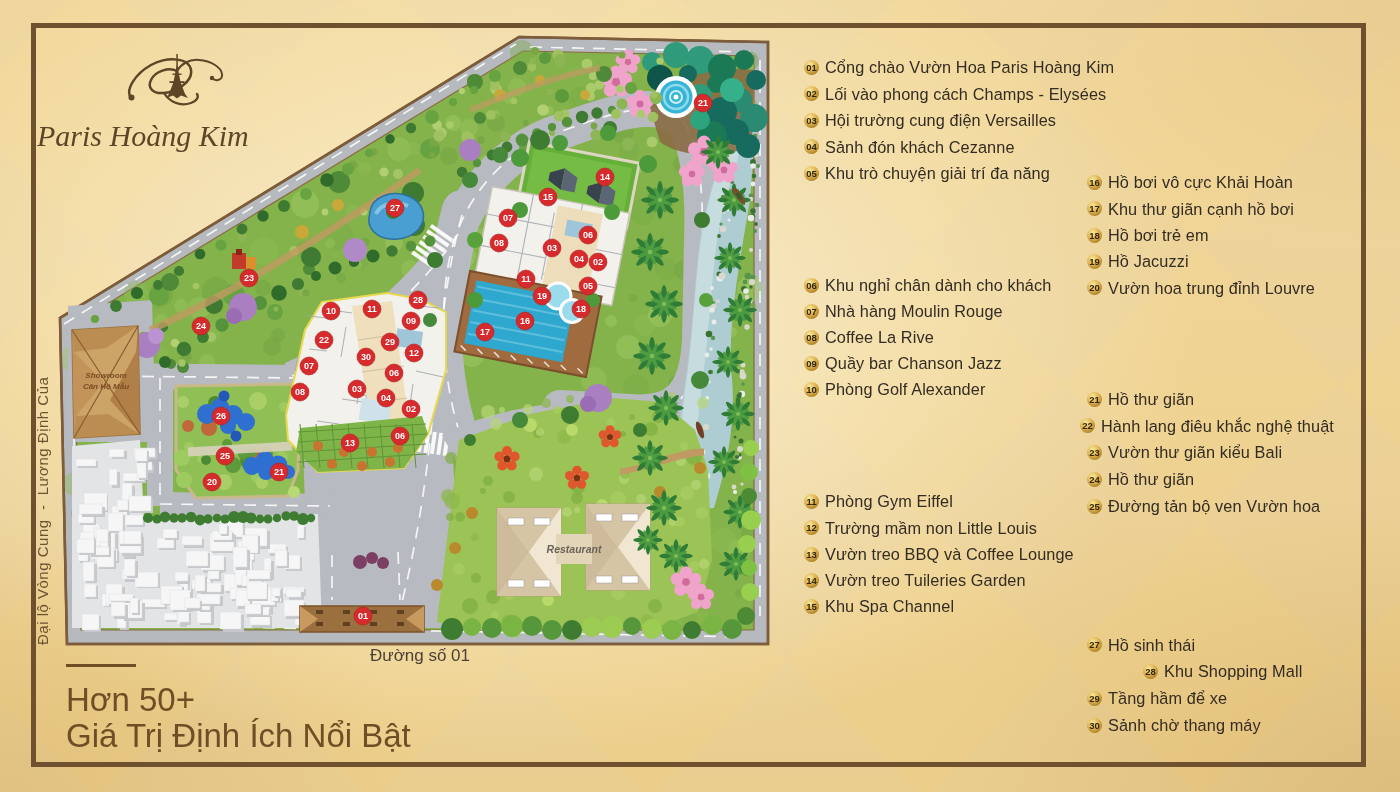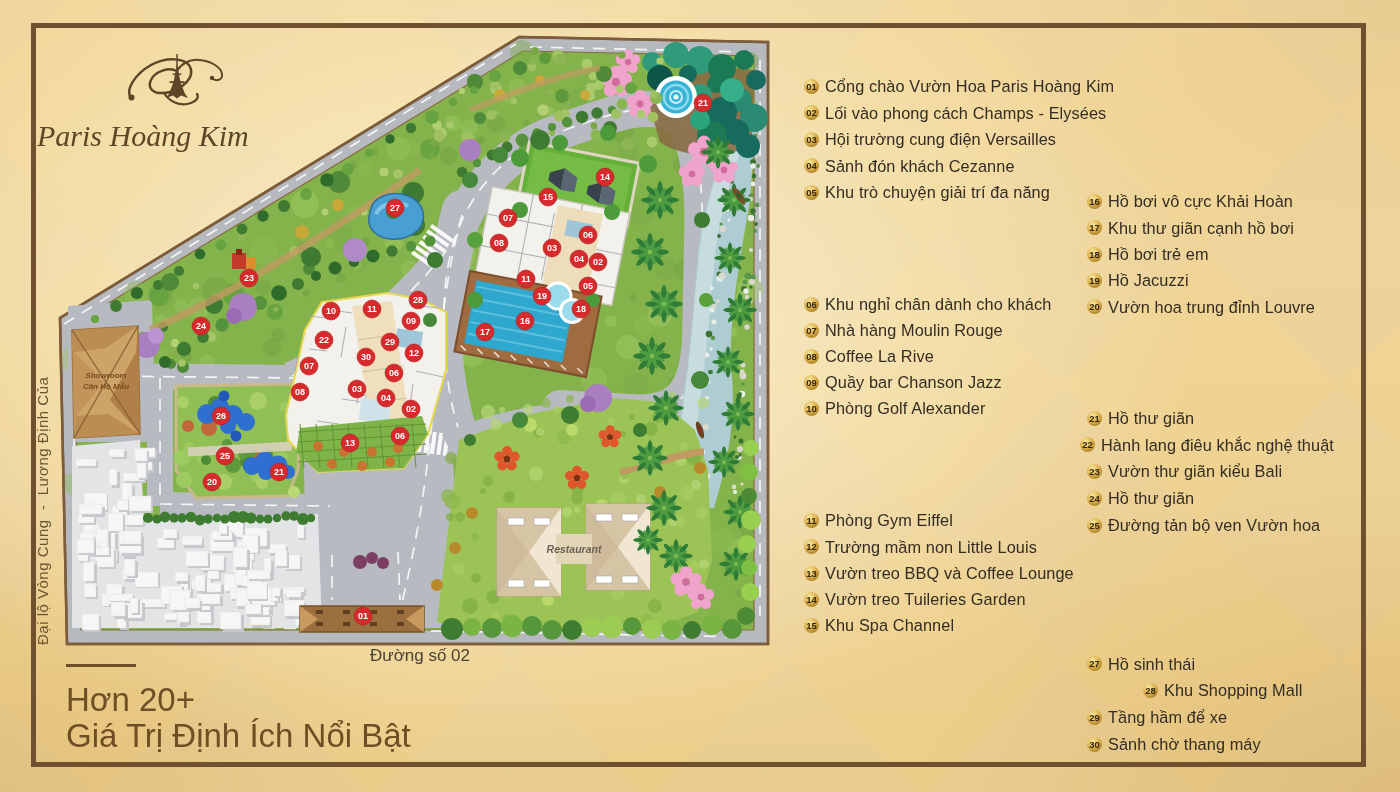--- a/index.html
+++ b/index.html
@@ -1,17 +1,17 @@
 <!DOCTYPE html>
 <html><head><meta charset="utf-8"><style>
 html,body{margin:0;padding:0;}
 body{width:1400px;height:792px;overflow:hidden;font-family:"Liberation Sans",sans-serif;}
 .page{position:relative;width:1400px;height:792px;overflow:hidden;background-color:#eccd88;background-image:radial-gradient(ellipse 1050px 650px at 36% 42%, rgba(255,248,221,0.8), rgba(255,248,221,0) 66%),radial-gradient(ellipse 800px 500px at 100% 100%, rgba(170,115,35,0.18), rgba(170,115,35,0) 60%),radial-gradient(ellipse 700px 450px at 0% 100%, rgba(170,115,35,0.14), rgba(170,115,35,0) 60%),radial-gradient(ellipse 700px 400px at 100% 0%, rgba(170,115,35,0.10), rgba(170,115,35,0) 60%),linear-gradient(45deg, rgba(255,255,255,0.10) 25%, rgba(255,255,255,0) 25%, rgba(255,255,255,0) 75%, rgba(255,255,255,0.10) 75%),linear-gradient(-45deg, rgba(255,255,255,0.10) 25%, rgba(255,255,255,0) 25%, rgba(255,255,255,0) 75%, rgba(255,255,255,0.10) 75%),linear-gradient(45deg, rgba(175,125,45,0.07) 25%, rgba(175,125,45,0) 25%, rgba(175,125,45,0) 75%, rgba(175,125,45,0.07) 75%),linear-gradient(-45deg, rgba(175,125,45,0.07) 25%, rgba(175,125,45,0) 25%, rgba(175,125,45,0) 75%, rgba(175,125,45,0.07) 75%),linear-gradient(180deg,#f2d89c,#ecce8a);background-size:auto,auto,auto,auto,276px 276px,276px 276px,276px 276px,276px 276px,auto;background-position:0 0,0 0,0 0,0 0,-41px -30px,-41px -30px,-41px -30px,-41px -30px,0 0;}
 .frame{position:absolute;left:31px;top:23px;width:1325px;height:734px;border:5px solid #6f5130;}
-.legendrow{position:absolute;height:20px;white-space:nowrap;font-size:16.3px;color:#332c22;letter-spacing:0.1px;margin-top:19px;}
+.legendrow{position:absolute;height:20px;white-space:nowrap;font-size:16.3px;color:#332c22;letter-spacing:0.1px;}
 .coin{display:inline-block;width:15px;height:15px;border-radius:50%;background:radial-gradient(circle at 38% 30%, #f9ea9e, #ddb14d 45%, #ab8125 78%, #7f5e15 100%);color:#342608;font-size:9.5px;font-weight:bold;text-align:center;line-height:15px;vertical-align:middle;margin-right:6px;position:relative;top:-1.5px;letter-spacing:0;}
 .vlabel{position:absolute;transform:rotate(-90deg);transform-origin:left top;font-size:15px;color:#6b5433;white-space:nowrap;letter-spacing:0.5px;}
 </style></head><body>
 <div class="page">
 
 <div class="frame"></div>
 
 <svg style="position:absolute;left:127px;top:54px" width="100" height="62" viewBox="0 0 100 62">
       <g fill="none" stroke="#5d4627" stroke-linecap="round">
         <path d="M 4,44 C -2,36 8,20 24,11 C 42,2 62,4 64,16 C 66,27 50,38 37,39 C 26,40 20,34 24,26 C 28,17 42,13 50,17" stroke-width="2.5"></path>
@@ -1614,21 +1614,21 @@
 
 
 <div class="legendrow" style="left:1087px;top:635.5px"><span class="coin">27</span>Hồ sinh thái</div>
 
 <div class="legendrow" style="left:1143px;top:662px"><span class="coin">28</span>Khu Shopping Mall</div>
 
 <div class="legendrow" style="left:1087px;top:689px"><span class="coin">29</span>Tầng hầm để xe</div>
 
 <div class="legendrow" style="left:1087px;top:716px"><span class="coin">30</span>Sảnh chờ thang máy</div>
 
-<div style="position:absolute;left:300px;top:646px;width:240px;text-align:center;font-size:17px;color:#4b4136;">Đường số 02</div>
+<div style="position:absolute;left:300px;top:646px;width:240px;text-align:center;font-size:17px;color:#4b4136;">Đường số 01</div>
 
 <div class="vlabel" style="left:34px;top:645px;">Đại lộ Vòng Cung &nbsp;- &nbsp;Lương Định Của</div>
 
 <div style="position:absolute;left:66px;top:664px;width:70px;height:3px;background:#6f4e26;"></div>
 
-<div style="position:absolute;left:66px;top:681px;font-size:33px;color:#6f4e26;">Hơn 20+</div>
+<div style="position:absolute;left:66px;top:681px;font-size:33px;color:#6f4e26;">Hơn 50+</div>
 
 <div style="position:absolute;left:66px;top:717px;font-size:33px;color:#6f4e26;">Giá Trị Định Ích Nổi Bật</div>
 </div>
 </body></html>

